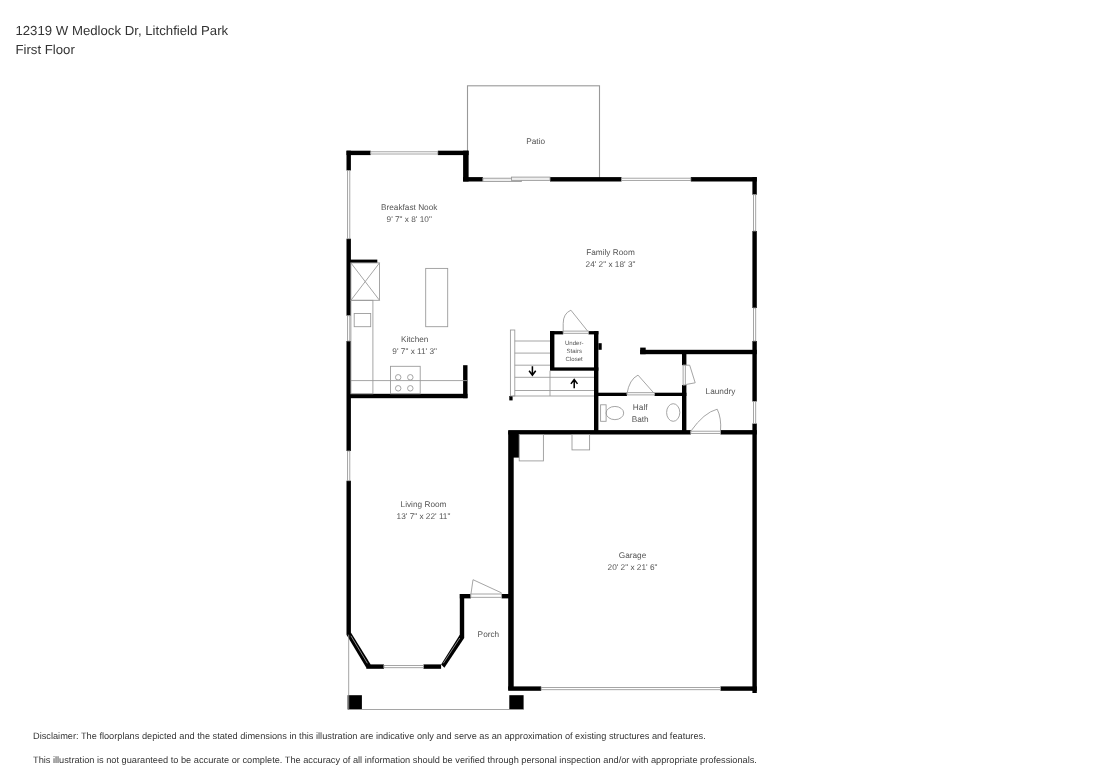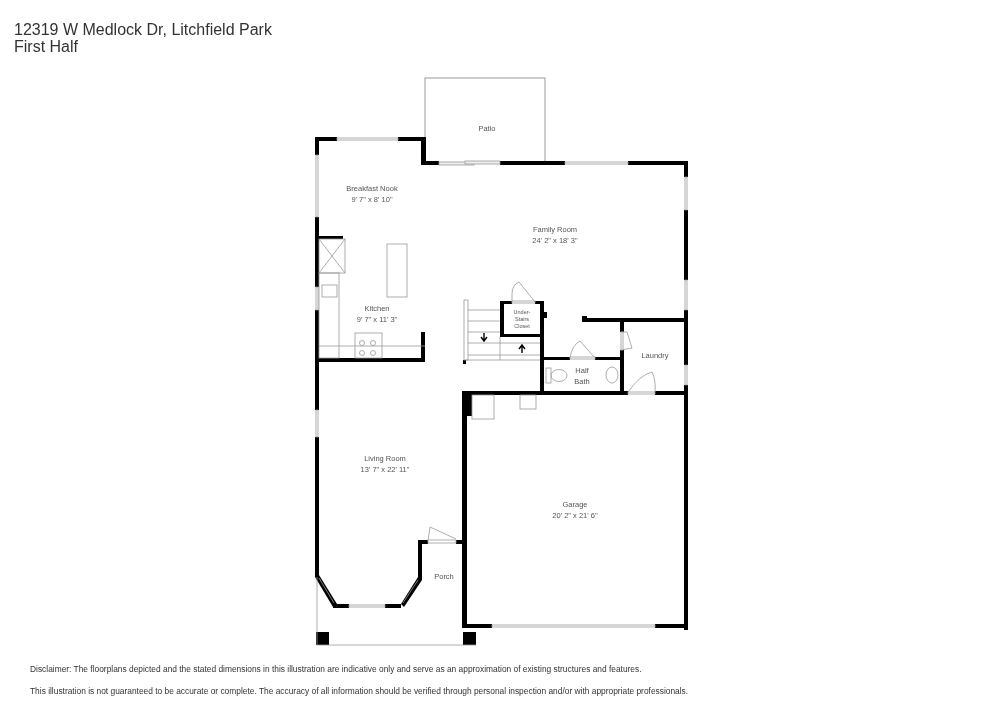--- a/index.html
+++ b/index.html
@@ -1,32 +1,32 @@
 <!DOCTYPE html>
 <html><head>
 <meta charset="utf-8">
 <style>
   html, body { margin: 0; padding: 0; background: #ffffff; }
   body { width: 1000px; height: 707px; position: relative; overflow: hidden;
          font-family: "Liberation Sans", sans-serif; color: #333; }
-  .hdr { position: absolute; left: 14px; font-size: 16px; color: #333; text-align: right; }
+  .hdr { position: absolute; left: 14px; font-size: 12px; color: #333; text-align: right; }
   #addr { top: 21px; }
   #floor { top: 38px; }
   .disc { position: absolute; left: 14px; font-size: 8.4px; color: #333; white-space: nowrap; padding-left: 16px; }
   #disc1 { top: 664px; }
   #disc2 { top: 686px; }
   svg { position: absolute; left: 0; top: 0; }
   .lbl { font-family: "Liberation Sans", sans-serif; font-size: 7.5px; fill: #555; text-anchor: middle; }
   .lbl-sm { font-family: "Liberation Sans", sans-serif; font-size: 5.5px; fill: #555; text-anchor: middle; }
 </style>
 </head>
 <body>
 
 <div class="hdr" id="addr">12319 W Medlock Dr, Litchfield Park</div>
-<div class="hdr" id="floor">First Half</div>
+<div class="hdr" id="floor">First Floor</div>
 
 <svg width="1000" height="707" viewBox="0 0 1000 707">
 
   <rect x="425" y="78" width="120" height="85" fill="none" stroke="#999" stroke-width="1"></rect>
 
   <g fill="#000">
 
     <rect x="315" y="137" width="22" height="4"></rect>
     <rect x="398" y="137" width="28" height="4"></rect>
     <rect x="421" y="137" width="5" height="28"></rect>

